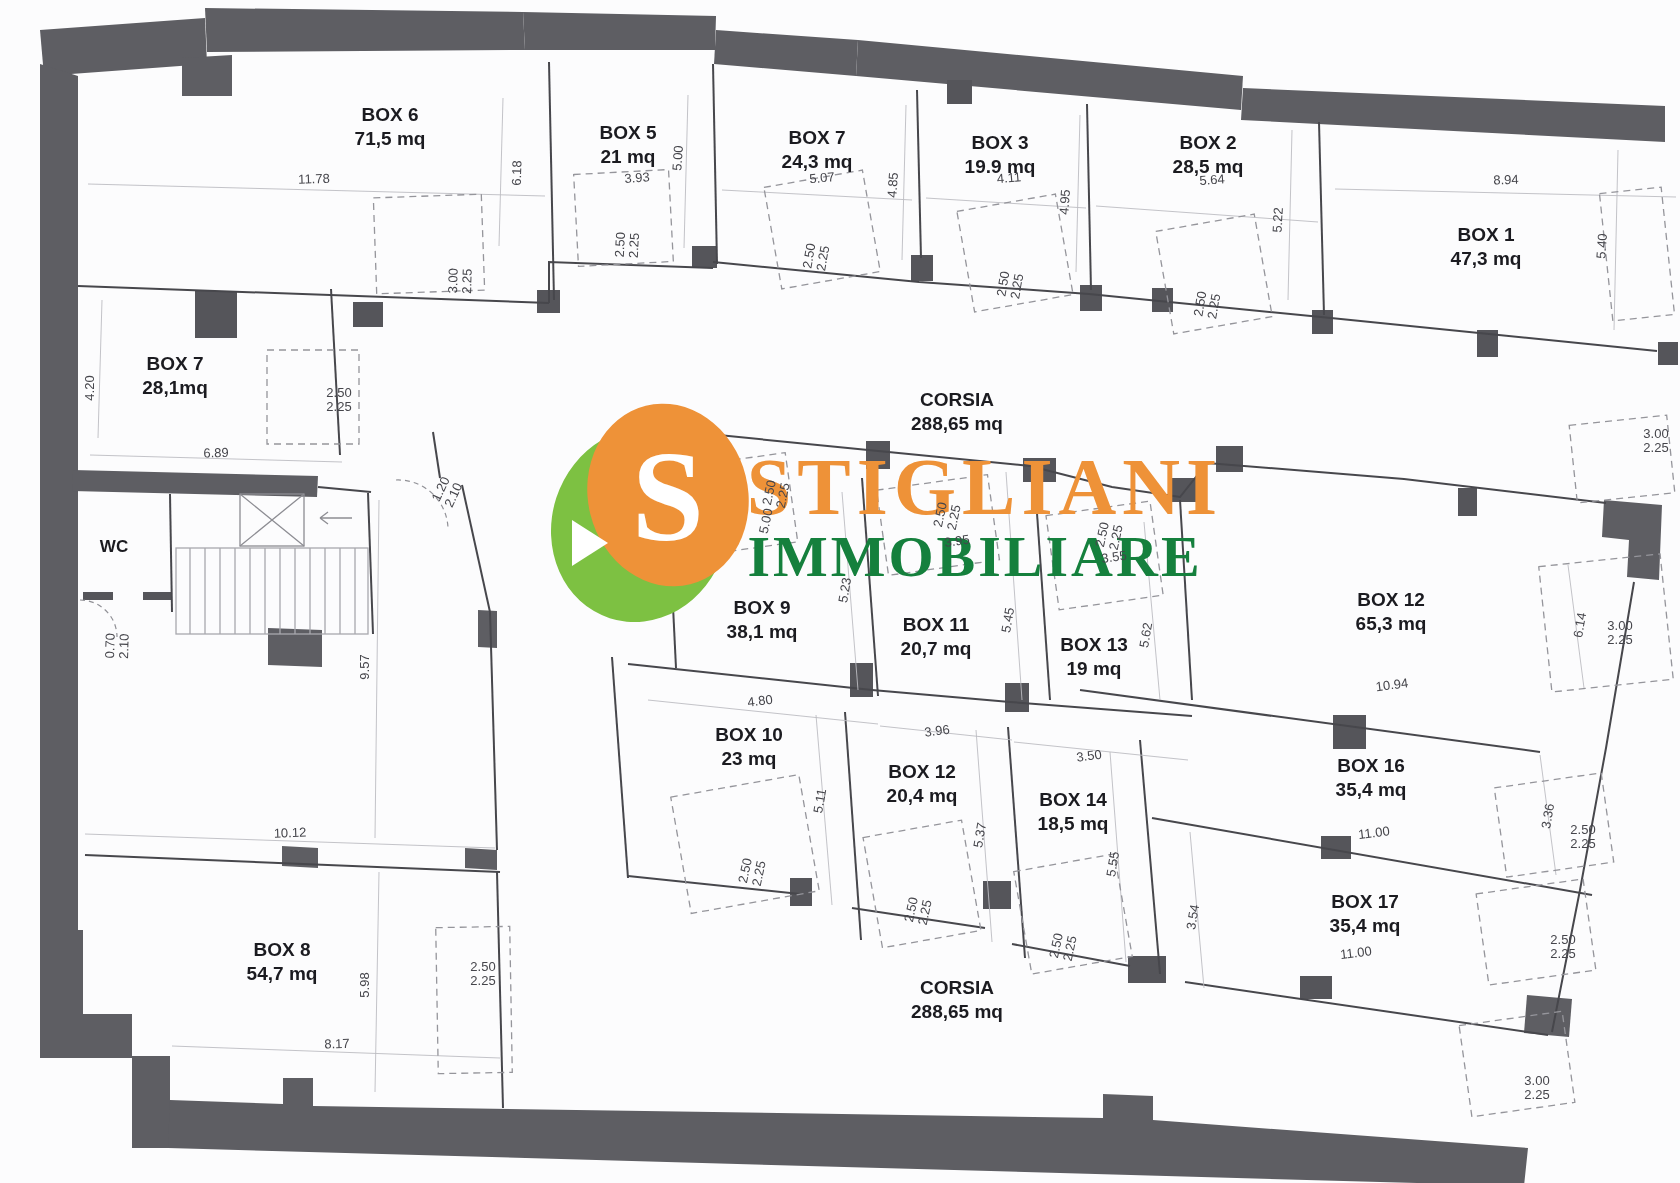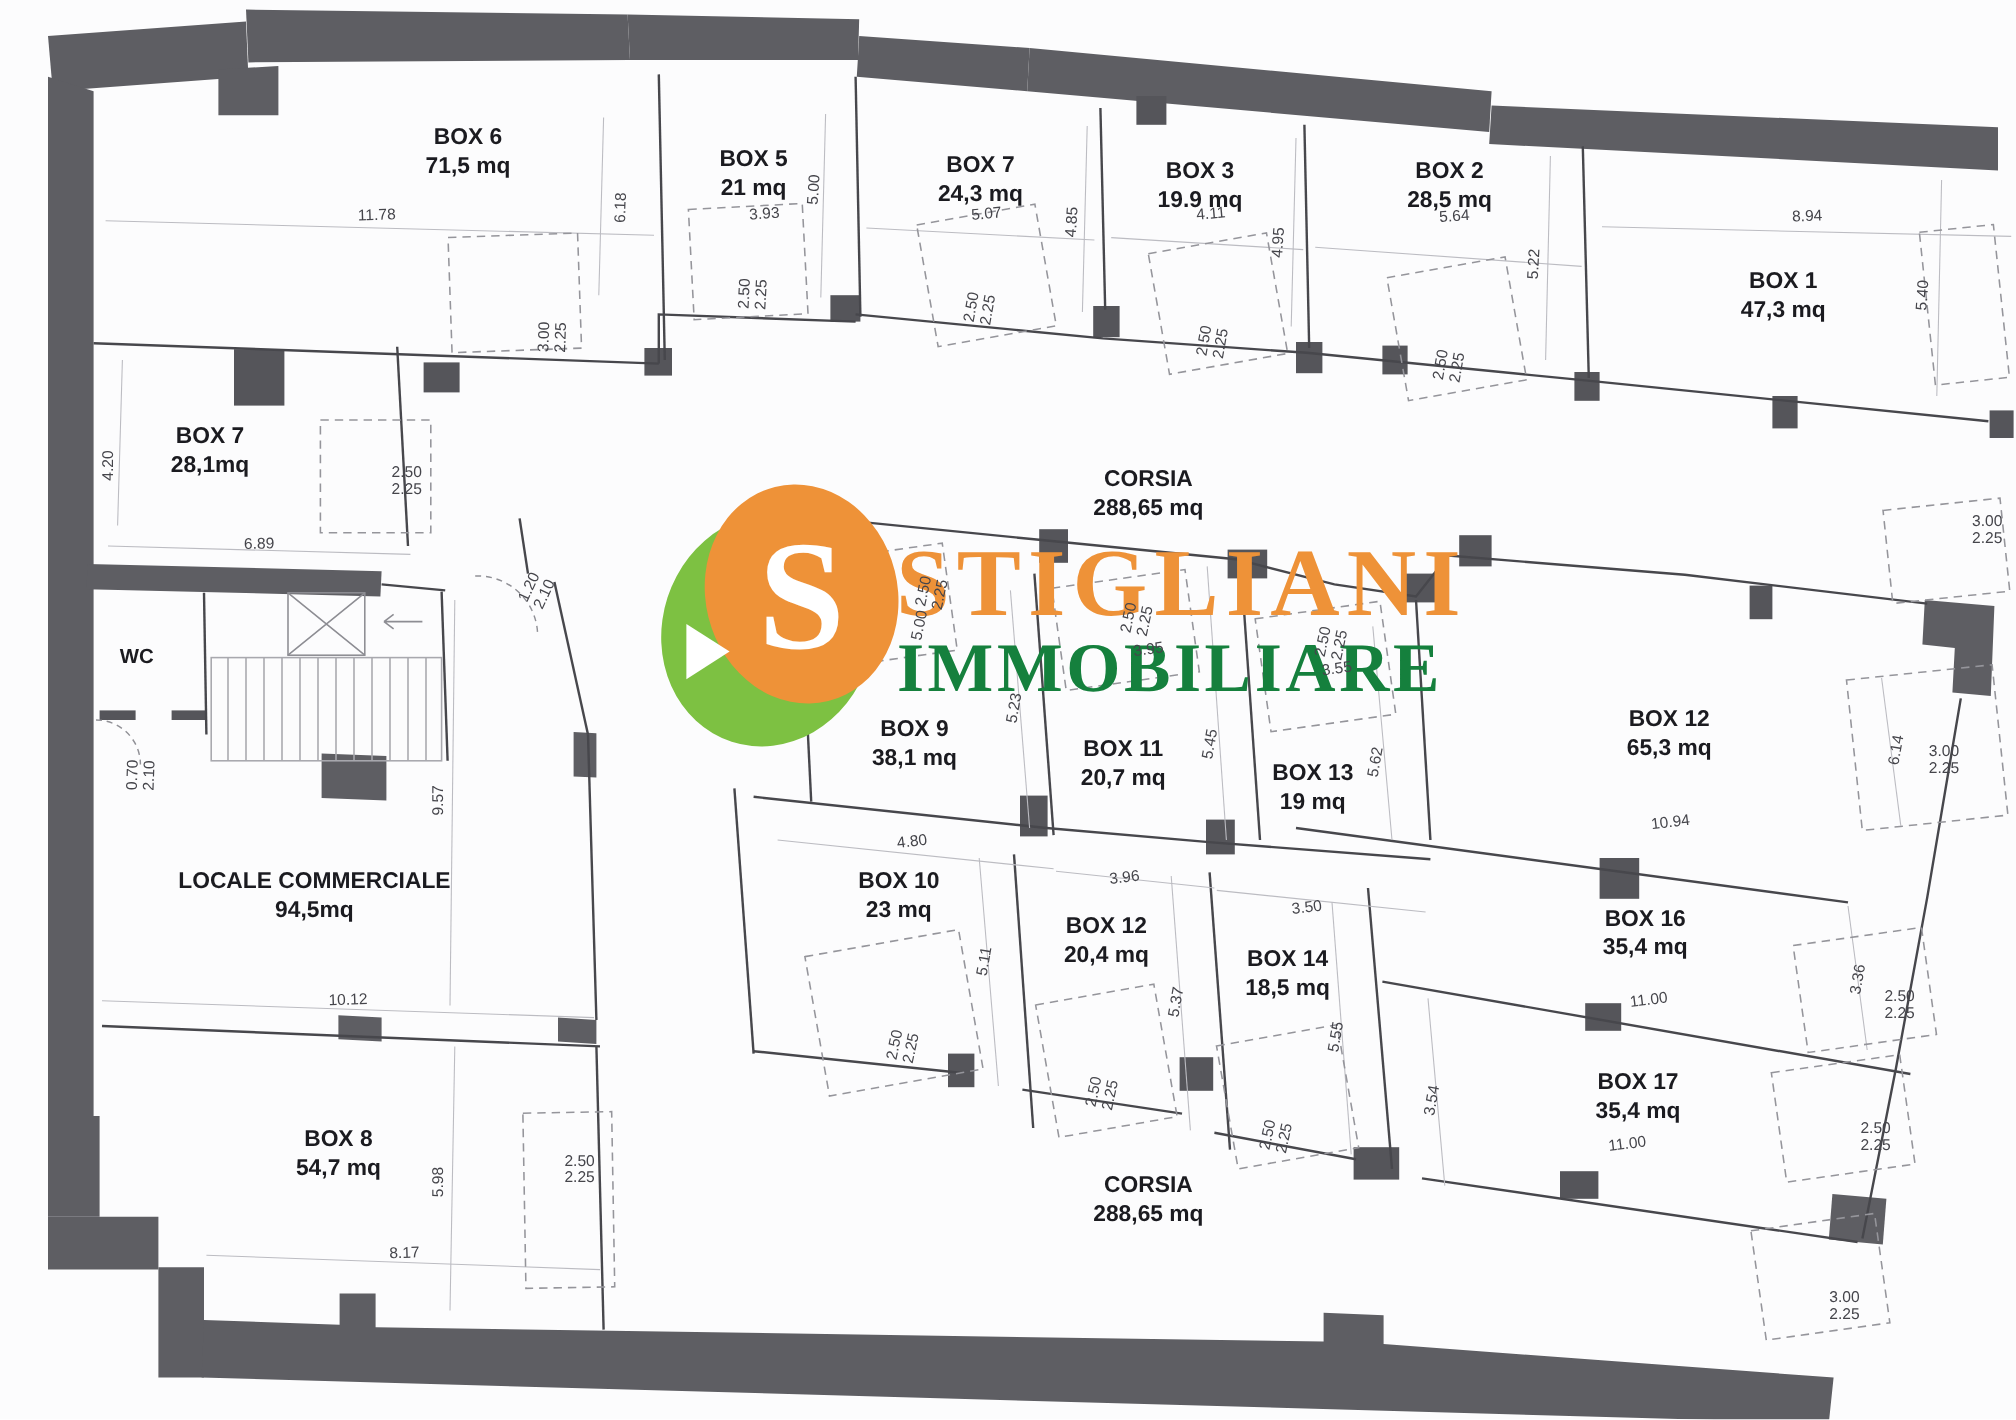--- a/index.html
+++ b/index.html
@@ -213,24 +213,20 @@
       <div>BOX 1</div>
       <div>47,3 mq</div>
     </div>
 <div class="room" style="left:175px;top:376px">
       <div>BOX 7</div>
       <div>28,1mq</div>
     </div>
 <div class="room" style="left:114px;top:547px;font-size:17px">
       <div>WC</div>
     </div>
-<div class="room" style="left:262px;top:747px">
-      <div>LOCALE COMMERCIALE</div>
-      <div>94,5mq</div>
-    </div>
 <div class="room" style="left:282px;top:962px">
       <div>BOX 8</div>
       <div>54,7 mq</div>
     </div>
 <div class="room" style="left:957px;top:412px">
       <div>CORSIA</div>
       <div>288,65 mq</div>
     </div>
 <div class="room" style="left:762px;top:620px">
       <div>BOX 9</div>

